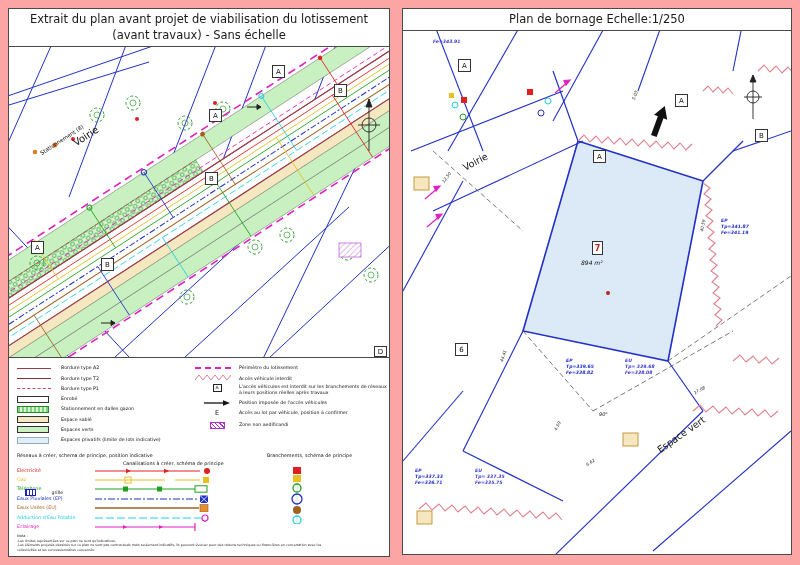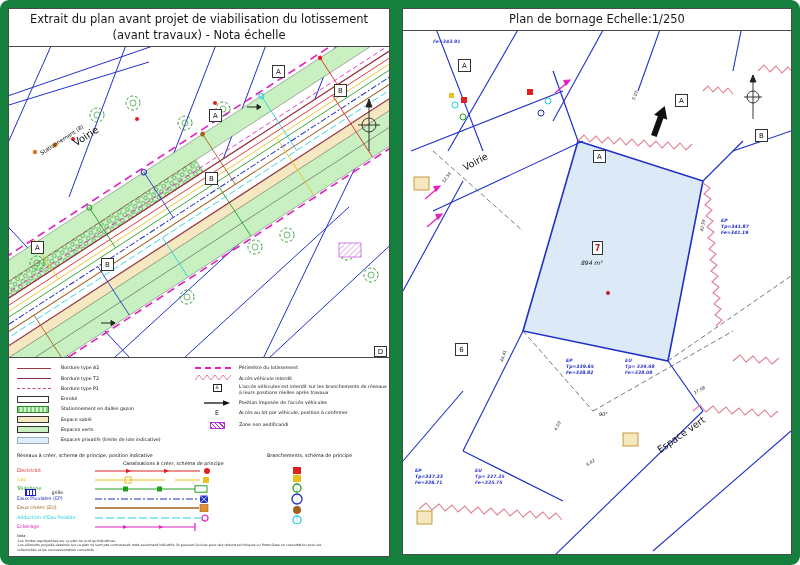--- a/index.html
+++ b/index.html
@@ -6,22 +6,21 @@
   html, body {
     margin: 0; padding: 0;
     width: 800px; height: 565px;
     background: #ffffff;
     font-family: "DejaVu Sans", sans-serif;
     overflow: hidden;
   }
   #page {
     position: relative;
     width: 800px; height: 565px;
-    background: #15803d;
-    border-radius: 9px;
+    background: #fca5a5;
   }
 
   
   .panel {
     position: absolute;
     background: #ffffff;
     border: 1px solid #4a4a4a;
   }
   #panel-left  { left: 8px;  top: 8px; width: 382px; height: 549px; }
   #panel-right { left: 402px; top: 8px; width: 390px; height: 547px; }
@@ -137,21 +136,21 @@
 </head>
 <body>
 
 <div id="page">
 
   <div class="panel" id="panel-left">
 
     <div class="panel-title">
       <div>
         <div>Extrait du plan avant projet de viabilisation du lotissement</div>
-        <div>(avant travaux) - Nota échelle</div>
+        <div>(avant travaux) - Sans échelle</div>
       </div>
     </div>
 
     <div class="map-area" id="map-left">
       <svg class="map-svg" width="380" height="311" viewBox="0 0 380 311">
         <defs>
           <pattern id="gazon" width="6" height="6" patternUnits="userSpaceOnUse" patternTransform="rotate(-33)">
             <rect width="6" height="6" fill="#d7f4d0"></rect>
             <circle cx="3" cy="3" r="2" fill="none" stroke="#35a035" stroke-width=".8"></circle>
           </pattern>

